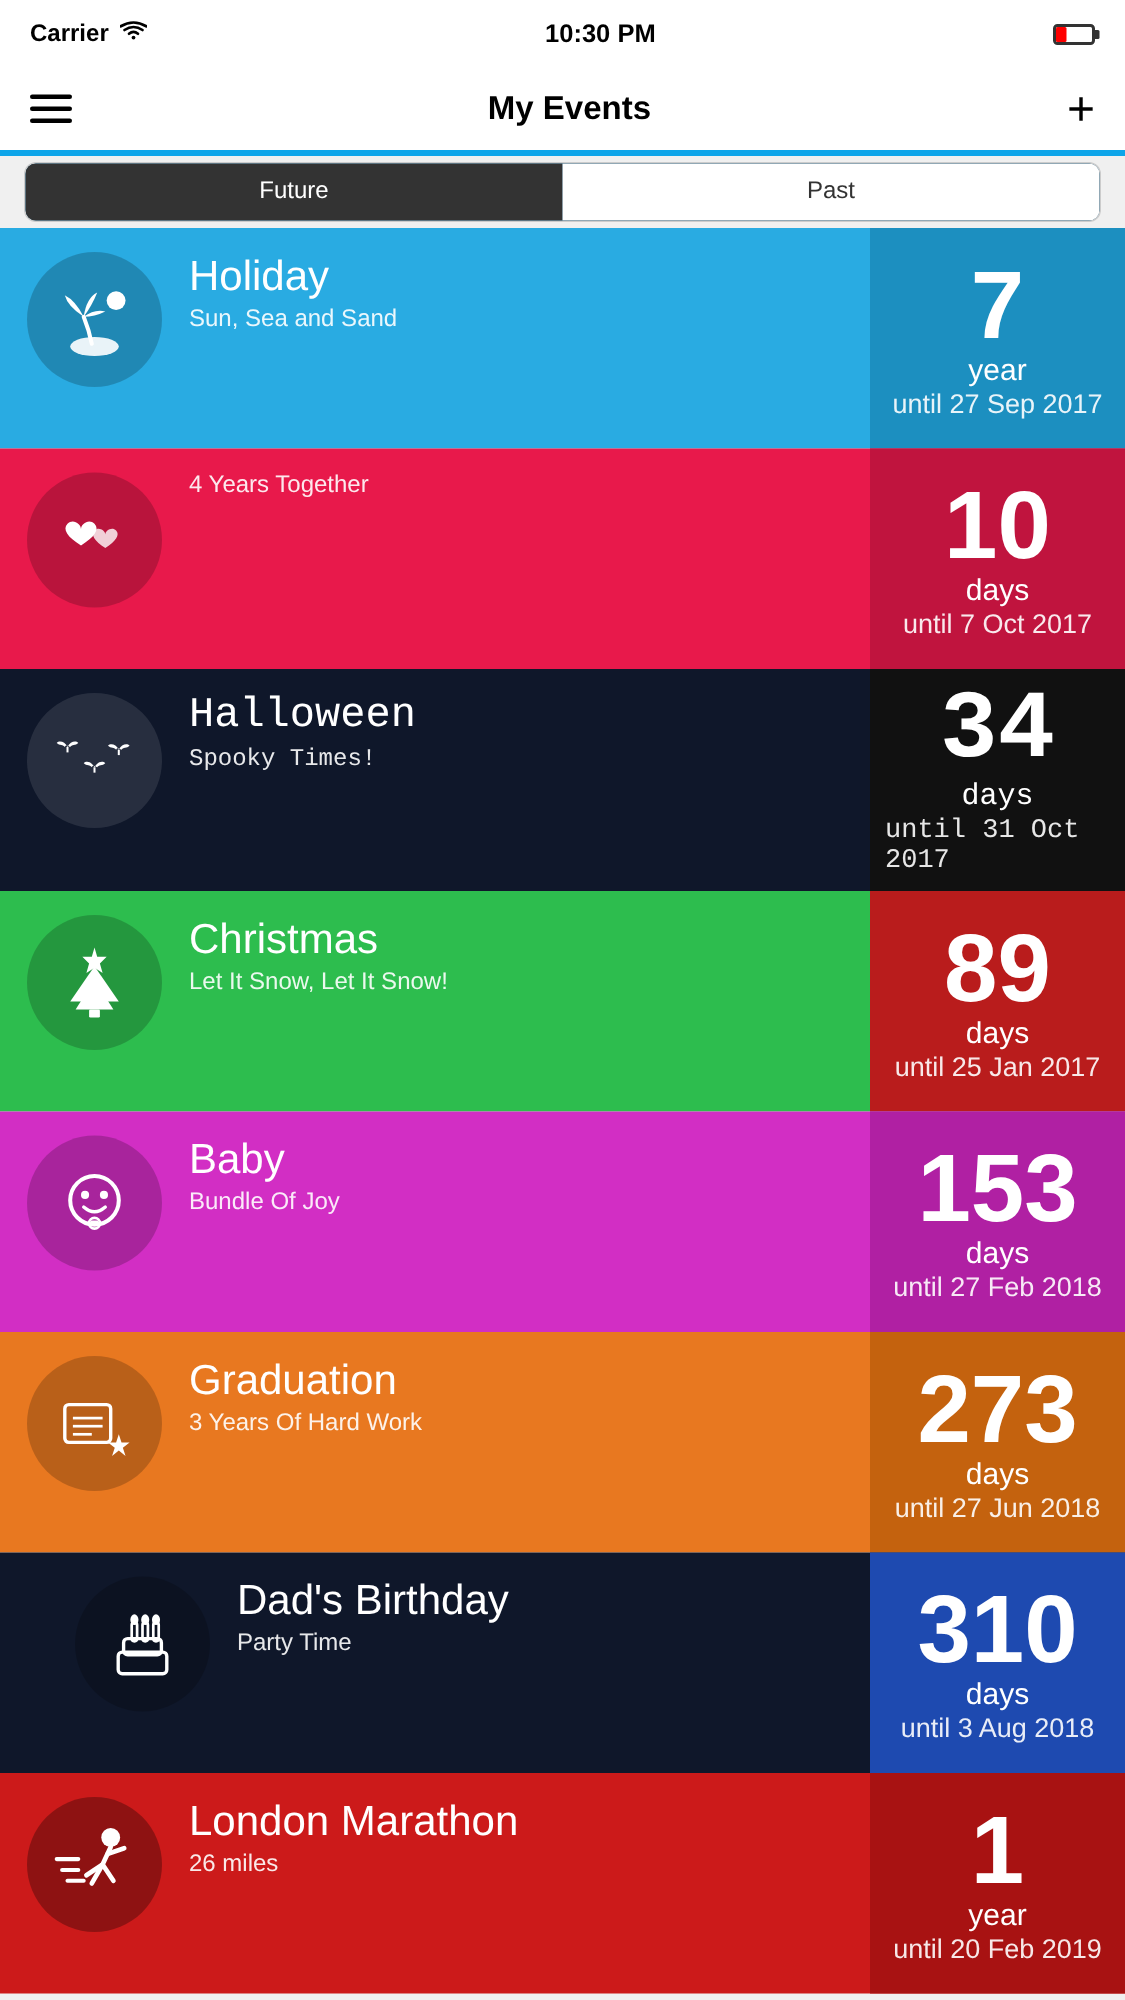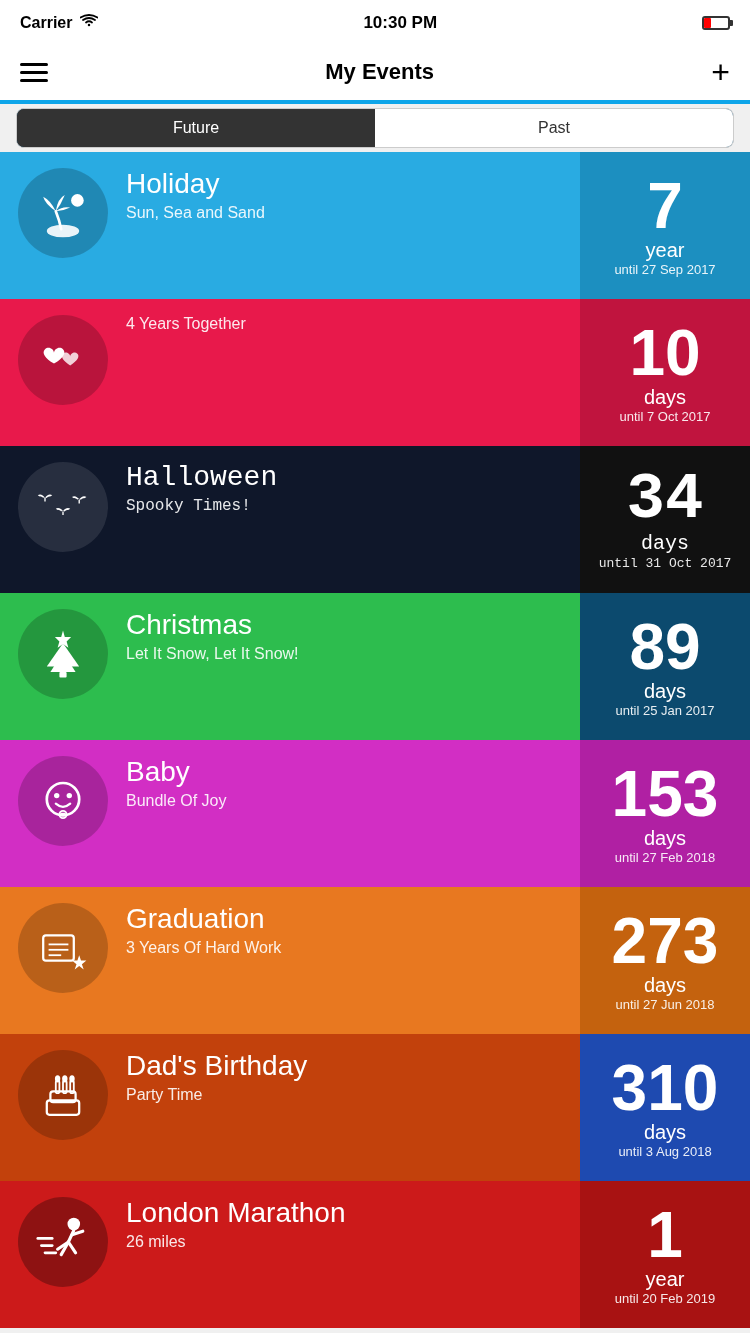--- a/index.html
+++ b/index.html
@@ -181,39 +181,39 @@
       color: white;
       line-height: 1;
     }
     .event-unit {
       font-size: 20px;
       font-weight: 400;
       color: white;
       line-height: 1.2;
     }
     .event-until {
-      font-size: 13px;
+      font-size: 18px;
       color: rgba(255,255,255,0.9);
       text-align: left;
     }
 
     
     .card-holiday { background: #29ABE2; }
     .card-holiday .event-right { background: #1C8FC0; }
     .card-anniversary { background: #E8194B; }
     .card-anniversary .event-right { background: #C0143E; }
     .card-halloween { background: #0f172a; font-family: Liberation Mono, monospace; }
     .card-halloween .event-right { background: #111; }
     .card-christmas { background: #2DBD4E; }
-    .card-christmas .event-right { background: #0c4a6e; }
+    .card-christmas .event-right { background: #b91c1c; }
     .card-baby { background: #D22EC4; }
     .card-baby .event-right { background: #B020A3; }
     .card-graduation { background: #E87820; }
     .card-graduation .event-right { background: #C4620E; }
-    .card-birthday { background: #c2410c; }
+    .card-birthday { background: #0f172a; padding-left: 32px; }
     .card-birthday .event-right { background: #1E4AB0; }
     .card-marathon { background: #CC1A1A; }
     .card-marathon .event-right { background: #A81212; }
 
     .icon-circle-holiday { background: rgba(0,0,0,0.2); }
     .icon-circle-anniversary { background: rgba(0,0,0,0.2); }
     .icon-circle-halloween { background: rgba(255,255,255,0.1); }
     .icon-circle-christmas { background: rgba(0,0,0,0.2); }
     .icon-circle-baby { background: rgba(0,0,0,0.2); }
     .icon-circle-graduation { background: rgba(0,0,0,0.2); }

